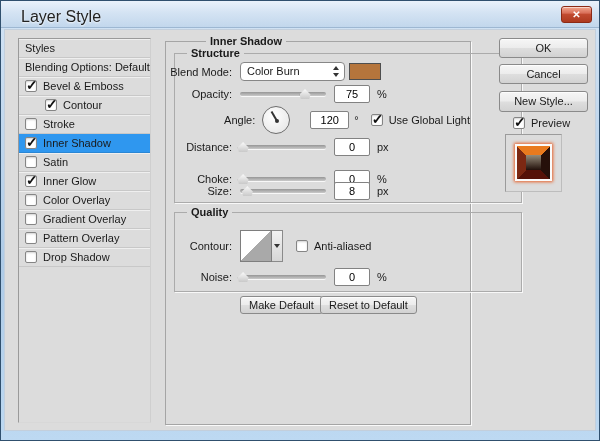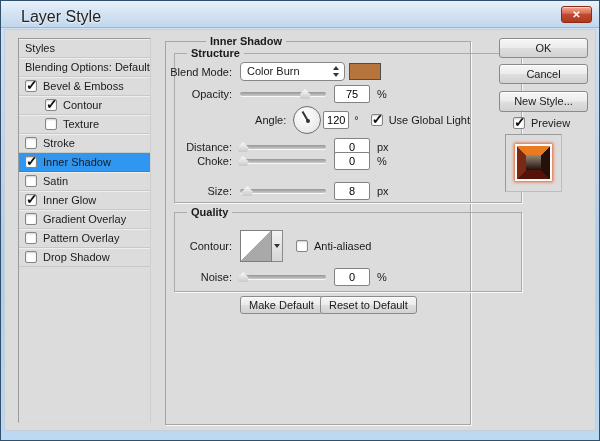--- a/index.html
+++ b/index.html
@@ -147,39 +147,39 @@
             <span class="slabel">Blending Options: Default</span>
           </div>
           <div class="srow">
             <span class="cb checked"></span>
             <span class="slabel">Bevel &amp; Emboss</span>
           </div>
           <div class="srow indent">
             <span class="cb checked"></span>
             <span class="slabel">Contour</span>
           </div>
-          <div class="srow indent">
-            <span class="cb"></span>
-            <span class="slabel">Texture</span>
-          </div>
           <div class="srow">
             <span class="cb"></span>
             <span class="slabel">Stroke</span>
           </div>
           <div class="srow selected">
             <span class="cb checked"></span>
             <span class="slabel">Inner Shadow</span>
           </div>
           <div class="srow">
             <span class="cb"></span>
             <span class="slabel">Satin</span>
           </div>
           <div class="srow">
             <span class="cb checked"></span>
             <span class="slabel">Inner Glow</span>
+          </div>
+          <div class="srow">
+            <span class="cb"></span>
+            <span class="slabel">Color Overlay</span>
           </div>
           <div class="srow">
             <span class="cb"></span>
             <span class="slabel">Gradient Overlay</span>
           </div>
           <div class="srow">
             <span class="cb"></span>
             <span class="slabel">Pattern Overlay</span>
           </div>
           <div class="srow">
@@ -217,39 +217,39 @@
         <input class="vbox" value="75" style="">
         <span class="unit">%</span>
       </div>
 
       <div class="row" style="top:62px;height:32px;justify-content:flex-end;">
         <span class="rlabel">Angle:</span>
         <div class="dial">
           <div class="needle"></div>
           <div class="dialdot"></div>
         </div>
-        <input class="vbox" style="width: 26px; margin-left: 2px;" value="120">
+        <input class="vbox" style="width: 39px; margin-left: 20px;" value="120">
         <span class="unit" style="margin-left:5px;">°</span>
         <span class="cbl" style="margin-left:12px;">
           <span class="cb checked"></span>
           <span class="txt">Use Global Light</span>
         </span>
       </div>
 
       <div class="row" style="top:96px;">
         <span class="rlabel">Distance:</span>
         <div class="slider">
           <div class="strack"></div>
           <div class="sthumb" style="left:3%;"></div>
         </div>
         <input class="vbox" value="0" style="">
         <span class="unit">px</span>
       </div>
 
-      <div class="row" style="top:110px;">
+      <div class="row" style="top:128px;">
         <span class="rlabel">Choke:</span>
         <div class="slider">
           <div class="strack"></div>
           <div class="sthumb" style="left:3%;"></div>
         </div>
         <input class="vbox" value="0" style="">
         <span class="unit">%</span>
       </div>
 
       <div class="row" style="top:140px;">

